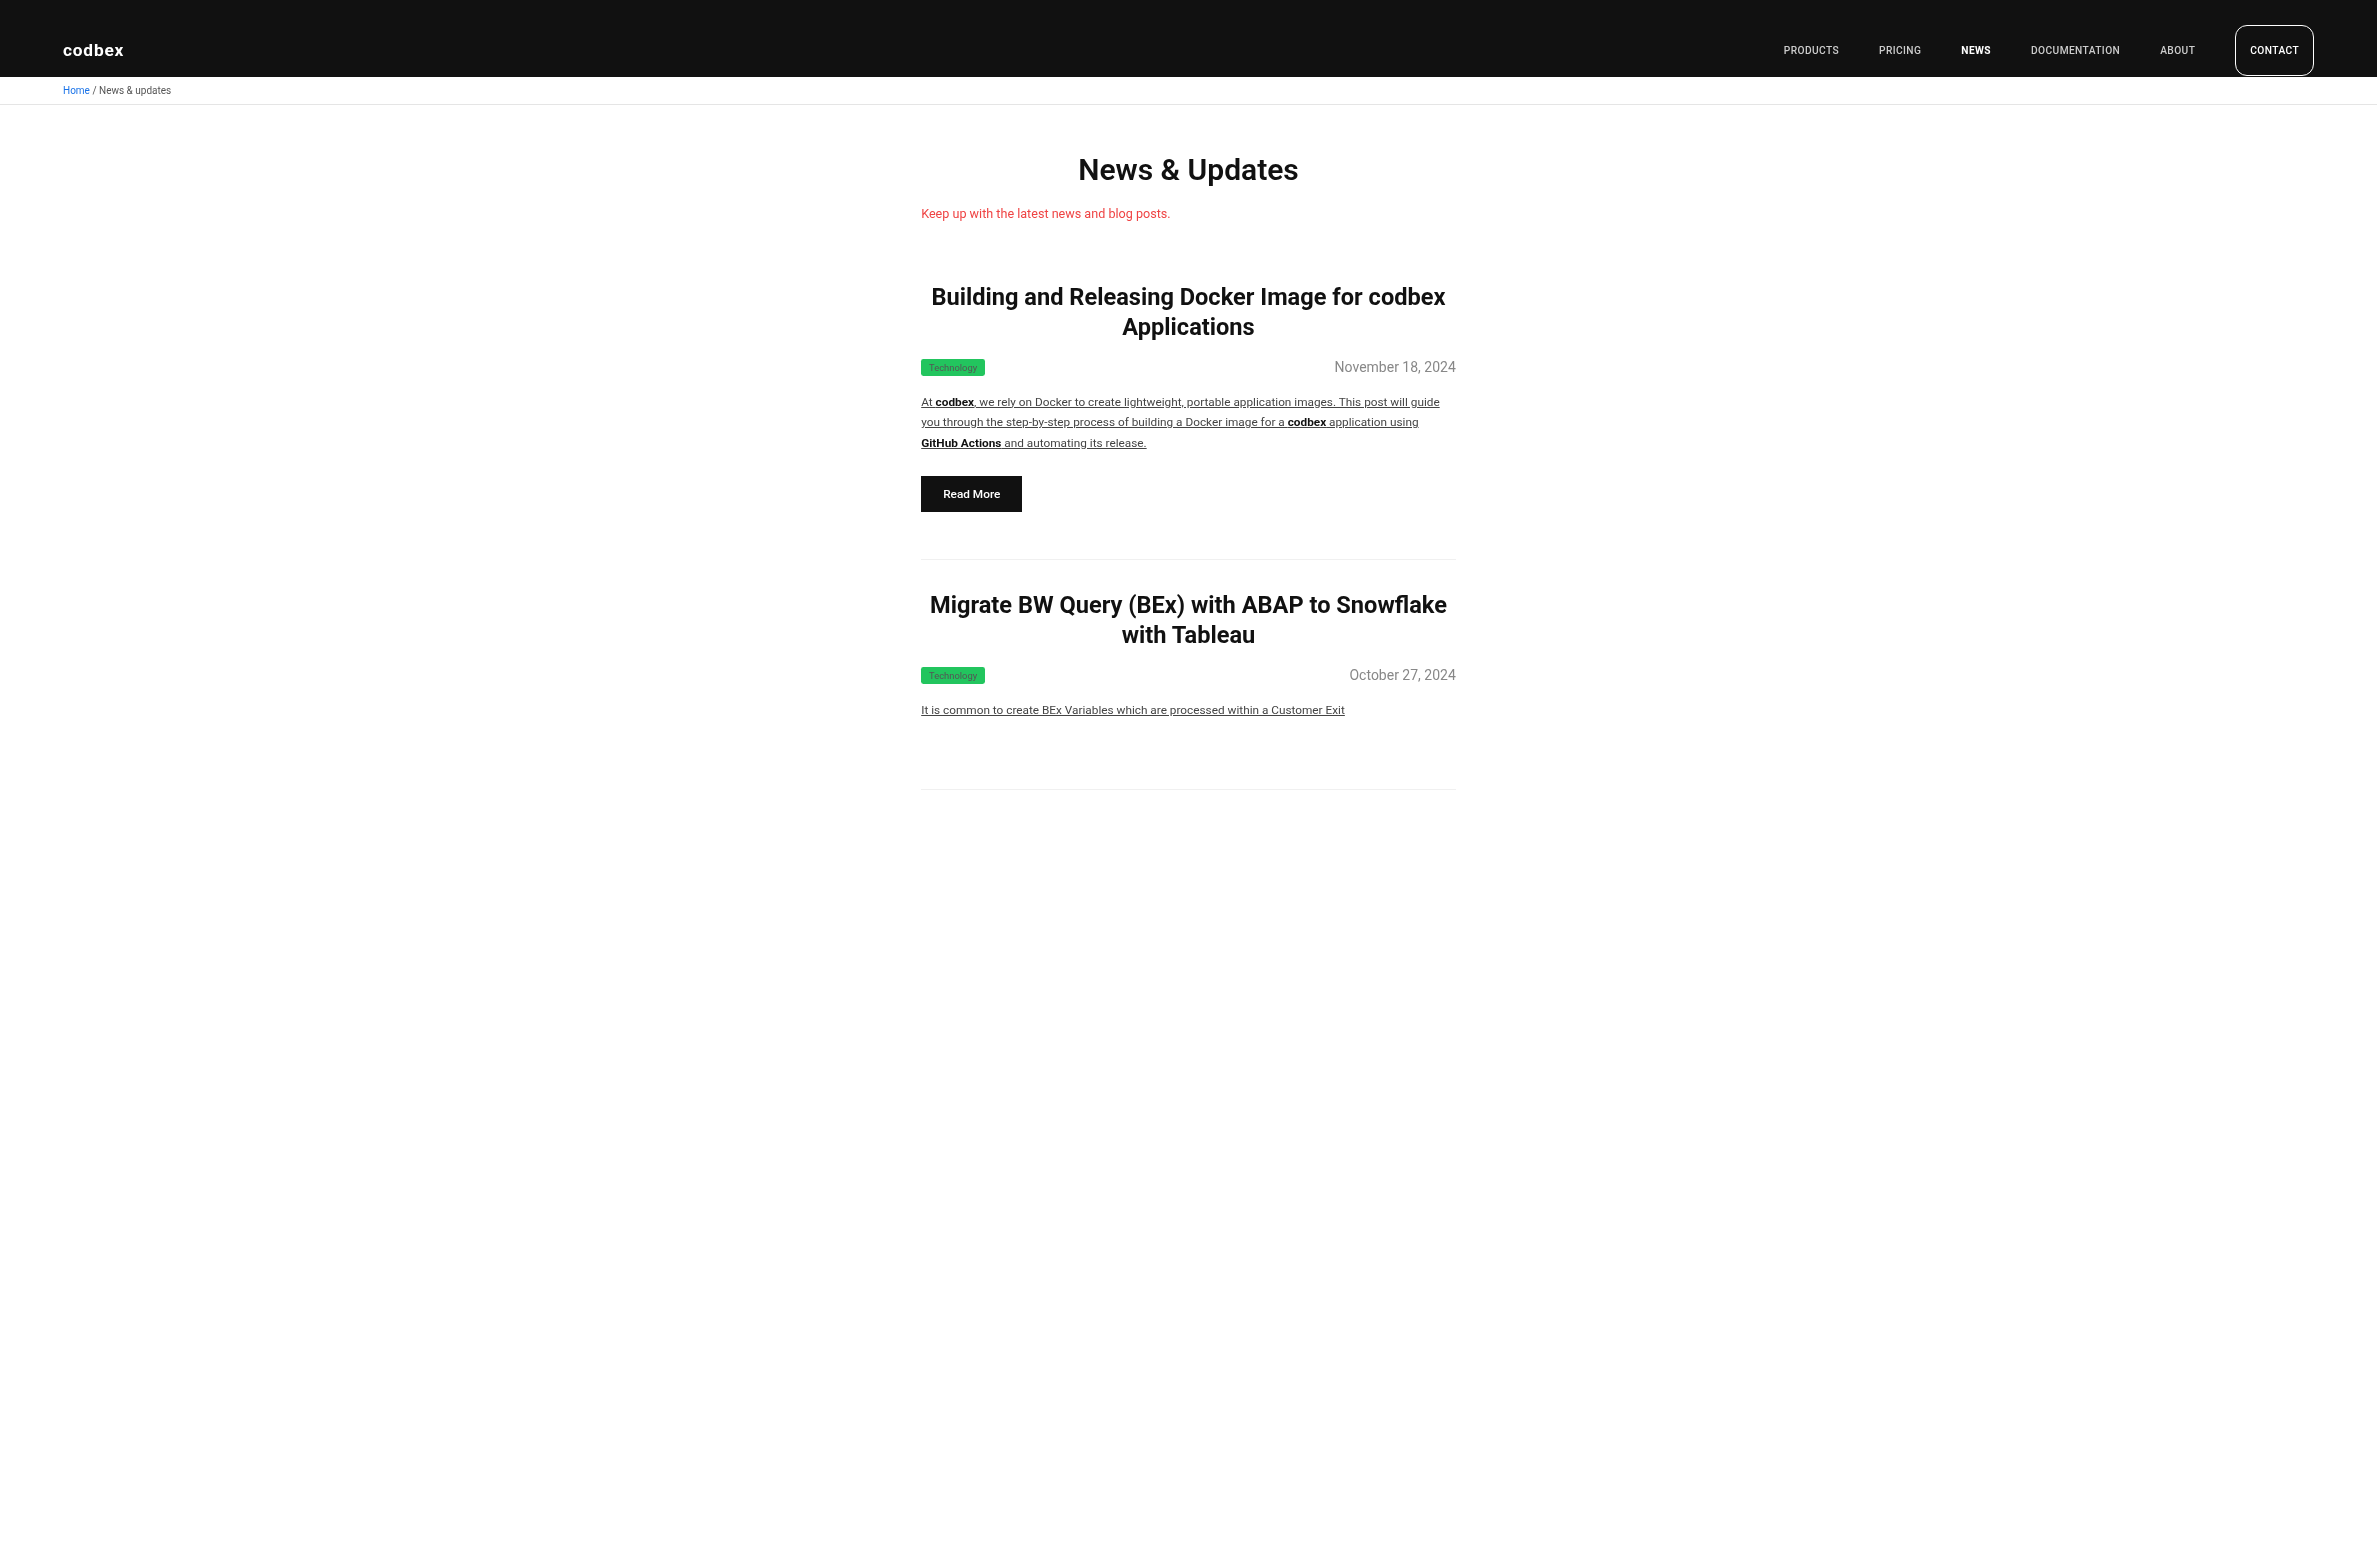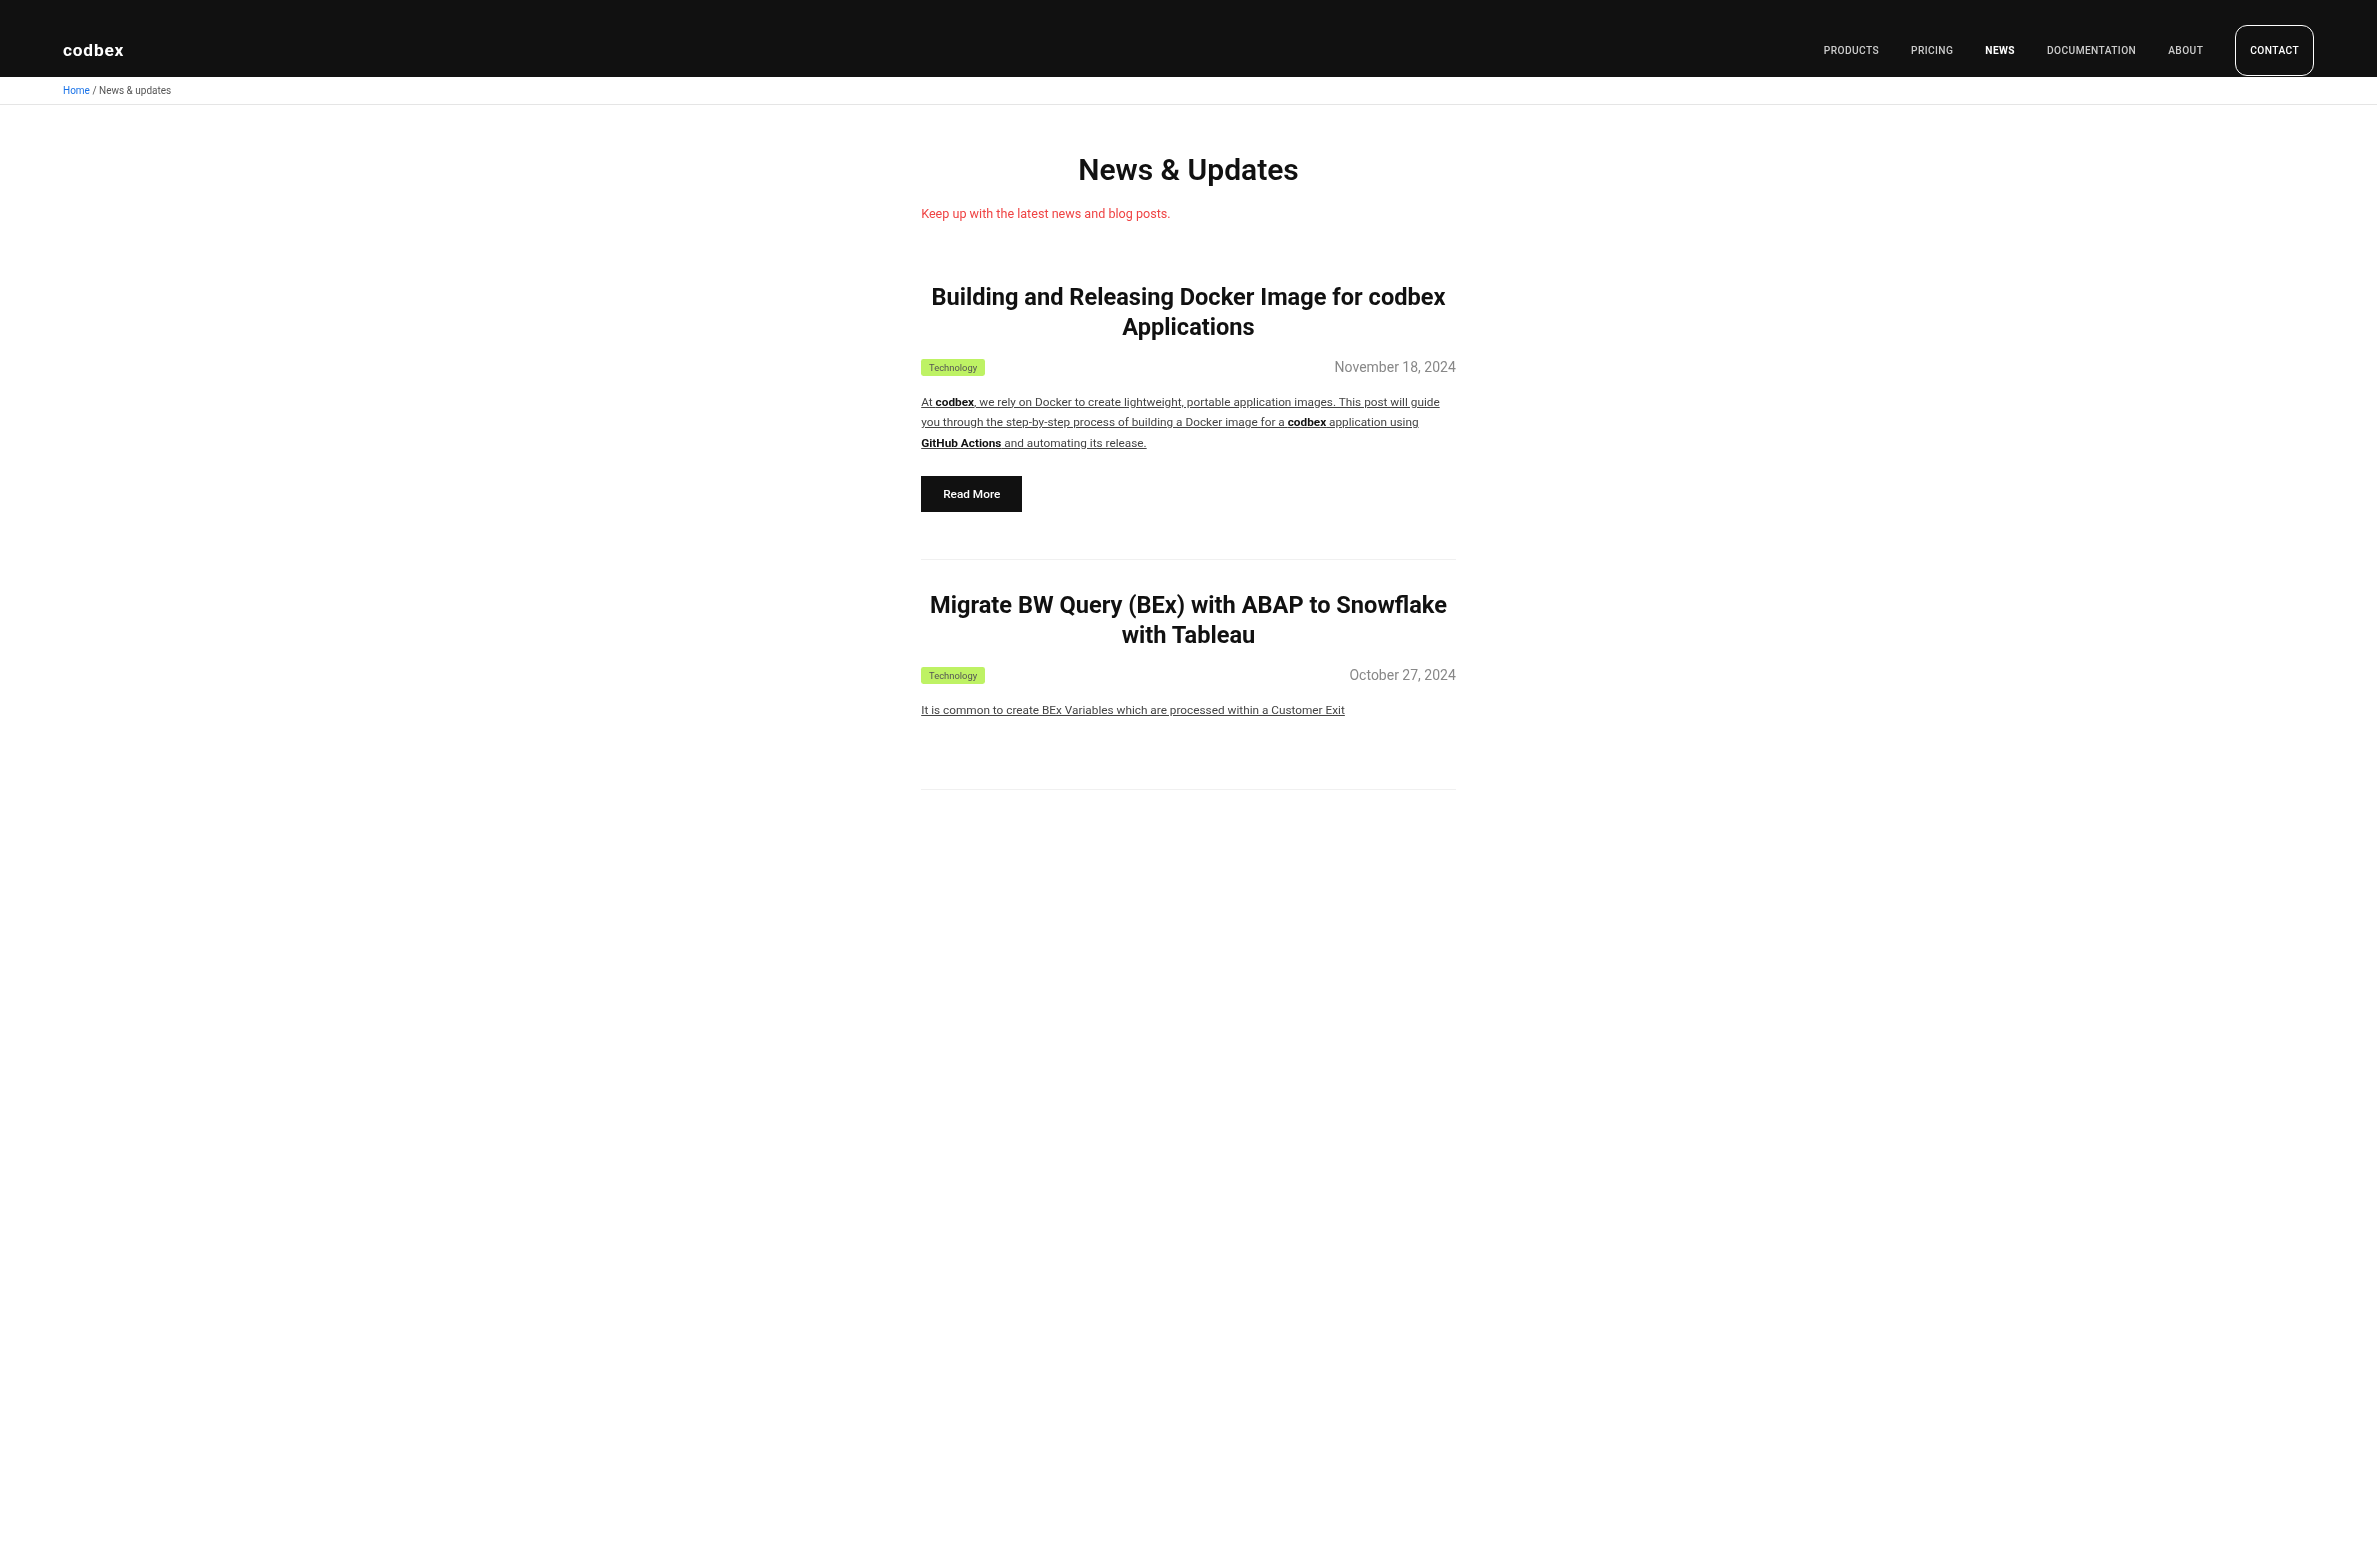--- a/index.html
+++ b/index.html
@@ -35,21 +35,21 @@
     .navbar-logo {
       color: #fff;
       font-size: 17.3px;
       font-weight: 700;
       letter-spacing: 0.8px;
     }
 
     .navbar-links {
       display: flex;
       align-items: center;
-      gap: 32px;
+      gap: 40px;
       list-style: none;
     }
 
     .navbar-links li a {
       color: #ccc;
       text-decoration: none;
       font-size: 10.2px;
       font-weight: 500;
       letter-spacing: 0.4px;
       text-transform: uppercase;
@@ -126,21 +126,21 @@
     }
 
     .article-meta {
       display: flex;
       justify-content: space-between;
       align-items: center;
       margin-bottom: 15.7px;
     }
 
     .article-tag {
-      background: #bef264;
+      background: #22c55e;
       color: #555;
       font-size: 9.4px;
       padding: 3.1px 7.9px;
       border-radius: 2.4px;
       font-weight: 400;
     }
 
     .article-date {
       color: #888;
       font-size: 14px;

